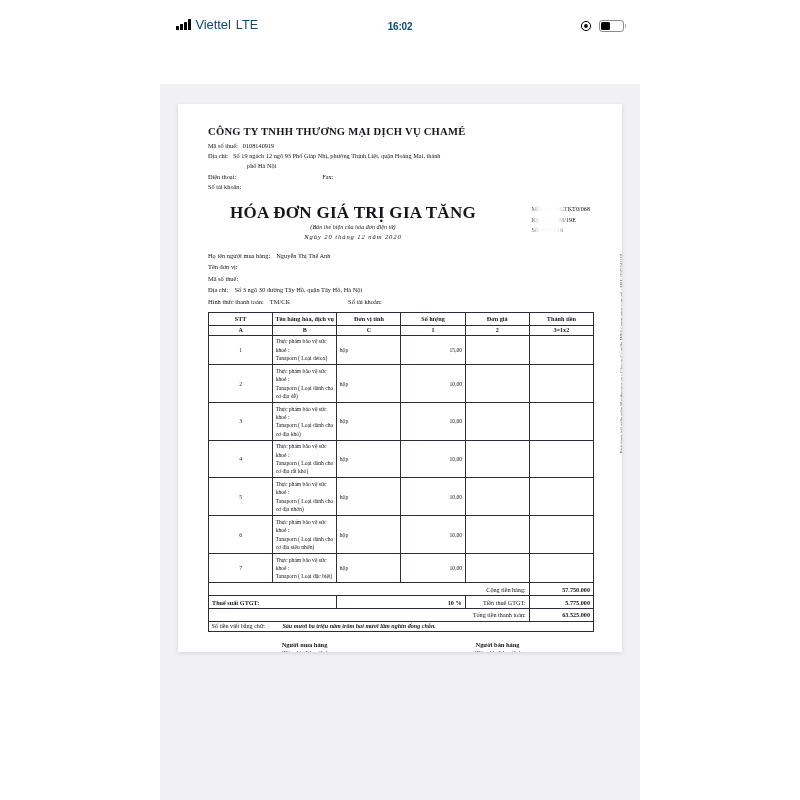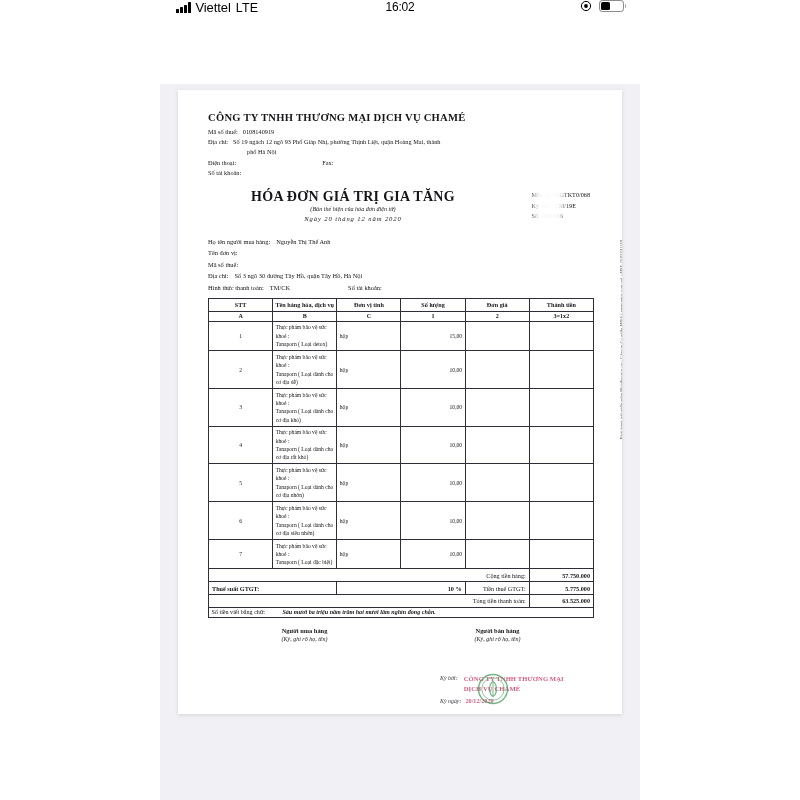--- a/index.html
+++ b/index.html
@@ -14,35 +14,35 @@
   
   .gutter { position:absolute; top:0; bottom:0; width:160px; background:#ffffff; z-index:30; }
   .gutter.left { left:0; }
   .gutter.right { right:0; }
 
   
   .phone { position:absolute; left:160px; top:0; width:480px; height:800px; background:#ffffff; }
 
   
   .statusbar {
-    position:relative; height:32px; display:flex; align-items:flex-start;
-    padding:0 16px; font-size:12.5px; color:#000000;
+    position:relative; height:32px; display:flex; align-items:flex-end;
+    padding:0 16px; font-size:12.5px; color:#0c4a6e;
   }
   .sb-left { display:flex; align-items:center; gap:5px; }
   .sb-bars { display:flex; align-items:flex-end; gap:1.5px; height:11px; }
   .sb-bars i { display:block; width:2.5px; background:#000; border-radius:0.5px; }
   .sb-bars i:nth-child(1){height:4px;}
   .sb-bars i:nth-child(2){height:6px;}
   .sb-bars i:nth-child(3){height:8.5px;}
   .sb-bars i:nth-child(4){height:11px;}
   .sb-carrier { font-size:13px; font-weight:400; letter-spacing:-0.1px; }
   .sb-lte { font-size:12.5px; letter-spacing:0.2px; }
   .sb-time {
     position:absolute; left:0; right:0; text-align:center;
-    font-size:12px; font-weight:400; letter-spacing:-0.2px; pointer-events:none;
+    font-size:10px; font-weight:700; letter-spacing:-0.2px; pointer-events:none;
   }
   .sb-right { margin-left:auto; display:flex; align-items:center; gap:7px; }
   .sb-rot { width:12px; height:12px; position:relative; }
   .sb-rot svg { display:block; }
   .sb-batt {
     position:relative; width:25px; height:12px;
     border:1.2px solid rgba(0,0,0,.45); border-radius:3.2px;
   }
   .sb-batt::after {
     content:""; position:absolute; right:-3.4px; top:3.4px;
@@ -66,22 +66,22 @@
   }
   .tb-act { width:28px; height:28px; flex:0 0 auto; cursor:pointer; }
 
   
   .viewer {
     position:absolute; left:0; right:0; top:84px; bottom:0;
     background:#f1f1f5;
     padding:0 18px;
   }
   .paper {
-    position:relative; margin:6px auto 0; width:100%; max-width:444px;
-    background:#ffffff; height:624px;
+    position:relative; margin:20px auto 0; width:100%; max-width:444px;
+    background:#ffffff; height:548px;
     box-shadow:0 1px 4px rgba(0,0,0,.13);
     overflow:hidden;
   }
   .sheet {
     position:absolute; left:0; top:0; width:444px; height:624px;
     padding:22px 28px 10px 30px;
     font-family:"Liberation Serif", serif;
     color:#16161a;
   }
 
@@ -107,21 +107,21 @@
   .addr-wrap .k { flex:0 0 auto; }
   .addr-wrap .v { margin-left:5px; }
   .addr2 { margin-left:39px; font-size:6.3px; line-height:1.62; }
   .row-phone { display:flex; font-size:6.3px; line-height:1.62; }
   .row-phone .fax { margin-left:86px; }
 
   
   .titleblock { margin-top:11px; position:relative; min-height:40px; }
   .tb-center { text-align:center; padding-right:96px; }
   .inv-title {
-    font-size:14px; font-weight:700; letter-spacing:0.3px;
+    font-size:17px; font-weight:700; letter-spacing:0.3px;
   }
   .inv-sub {
     font-size:6.1px; font-style:italic; margin-top:1.5px;
   }
   .inv-date {
     font-size:6.6px; font-style:italic; margin-top:2.5px; letter-spacing:0.9px;
   }
   .tb-right {
     position:absolute; right:4px; top:1px; font-size:6.2px; line-height:1.72;
   }

